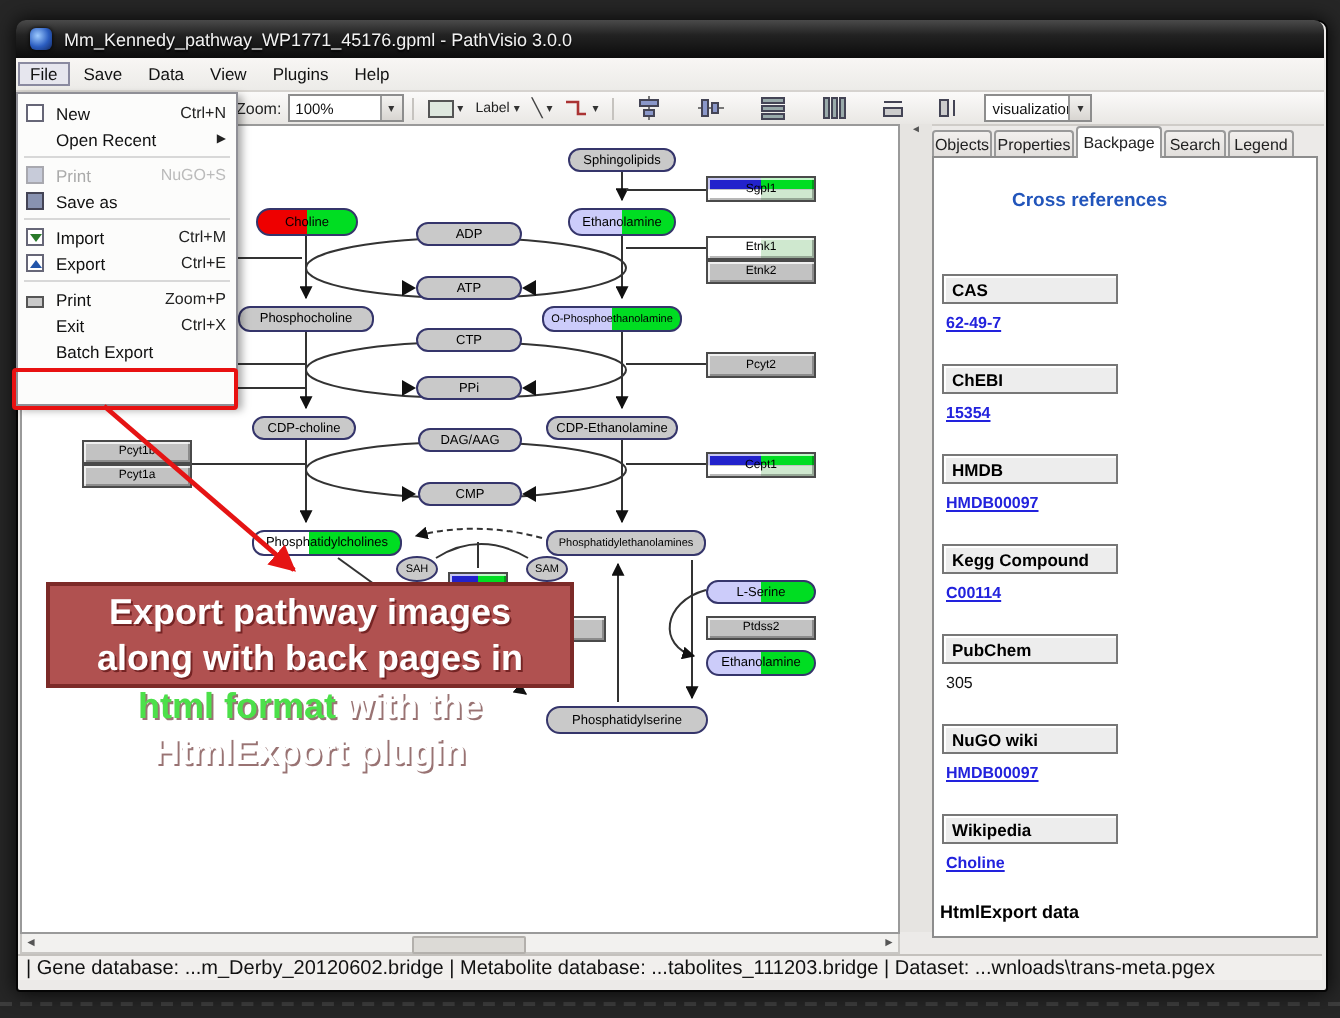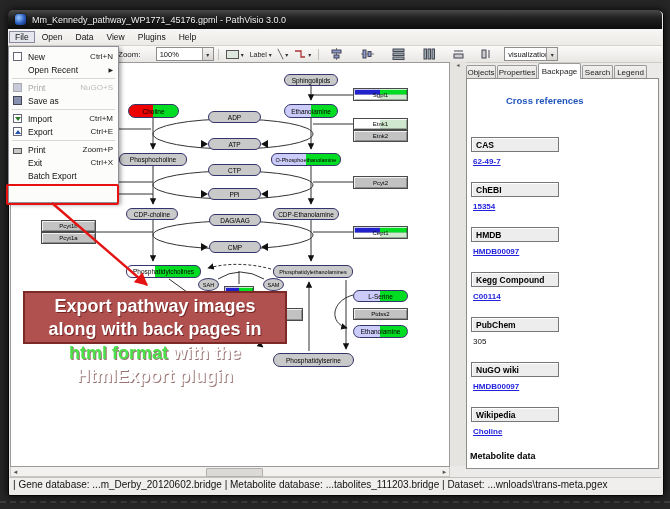--- a/index.html
+++ b/index.html
@@ -115,30 +115,30 @@
 <div class="abs desktop-line"></div>
 <div class="abs window"></div>
 
 <div class="abs titlebar">
   <div class="appicon"></div>
   <div class="apptitle">Mm_Kennedy_pathway_WP1771_45176.gpml - PathVisio 3.0.0</div>
 </div>
 
 <div class="abs menubar">
   <span class="mb-item active">File</span>
-  <span class="mb-item">Open</span>
+  <span class="mb-item">Save</span>
   <span class="mb-item">Data</span>
   <span class="mb-item">View</span>
   <span class="mb-item">Plugins</span>
   <span class="mb-item">Help</span>
 </div>
 
 <div class="abs toolbar">
   <span style="margin-left:110px;">Zoom:</span>
-  <span class="combo" style="width:56px;margin-left:15px;">
+  <span class="combo" style="width:56px;margin-left:3px;">
     <span class="cval">100%</span>
     <span class="cbtn">▾</span>
   </span>
   <span class="tsep"></span>
   <span class="tbtn">
     <span class="geneic"></span>
     <span class="drop">▾</span>
   </span>
   <span class="tbtn">
     <span style="font-size:7px;">Label</span>
@@ -307,21 +307,21 @@
 
   <div class="secbox" style="top:238px;">PubChem</div>
   <span class="secval" style="top:258px;">305</span>
 
   <div class="secbox" style="top:283px;">NuGO wiki</div>
   <span class="seclink" style="top:303px;">HMDB00097</span>
 
   <div class="secbox" style="top:328px;">Wikipedia</div>
   <span class="seclink" style="top:348px;">Choline</span>
 
-  <div class="pfoot">Metabolite data</div>
+  <div class="pfoot">HtmlExport data</div>
 </div>
 
 <div class="abs hscroll">
   <span class="harrow">◄</span>
   <span class="hthumb"></span>
   <span class="harrow" style="position:absolute;right:0;">►</span>
 </div>
 
 <div class="abs statusbar">
   <span>| Gene database: ...m_Derby_20120602.bridge | Metabolite database: ...tabolites_111203.bridge | Dataset: ...wnloads\trans-meta.pgex</span>

